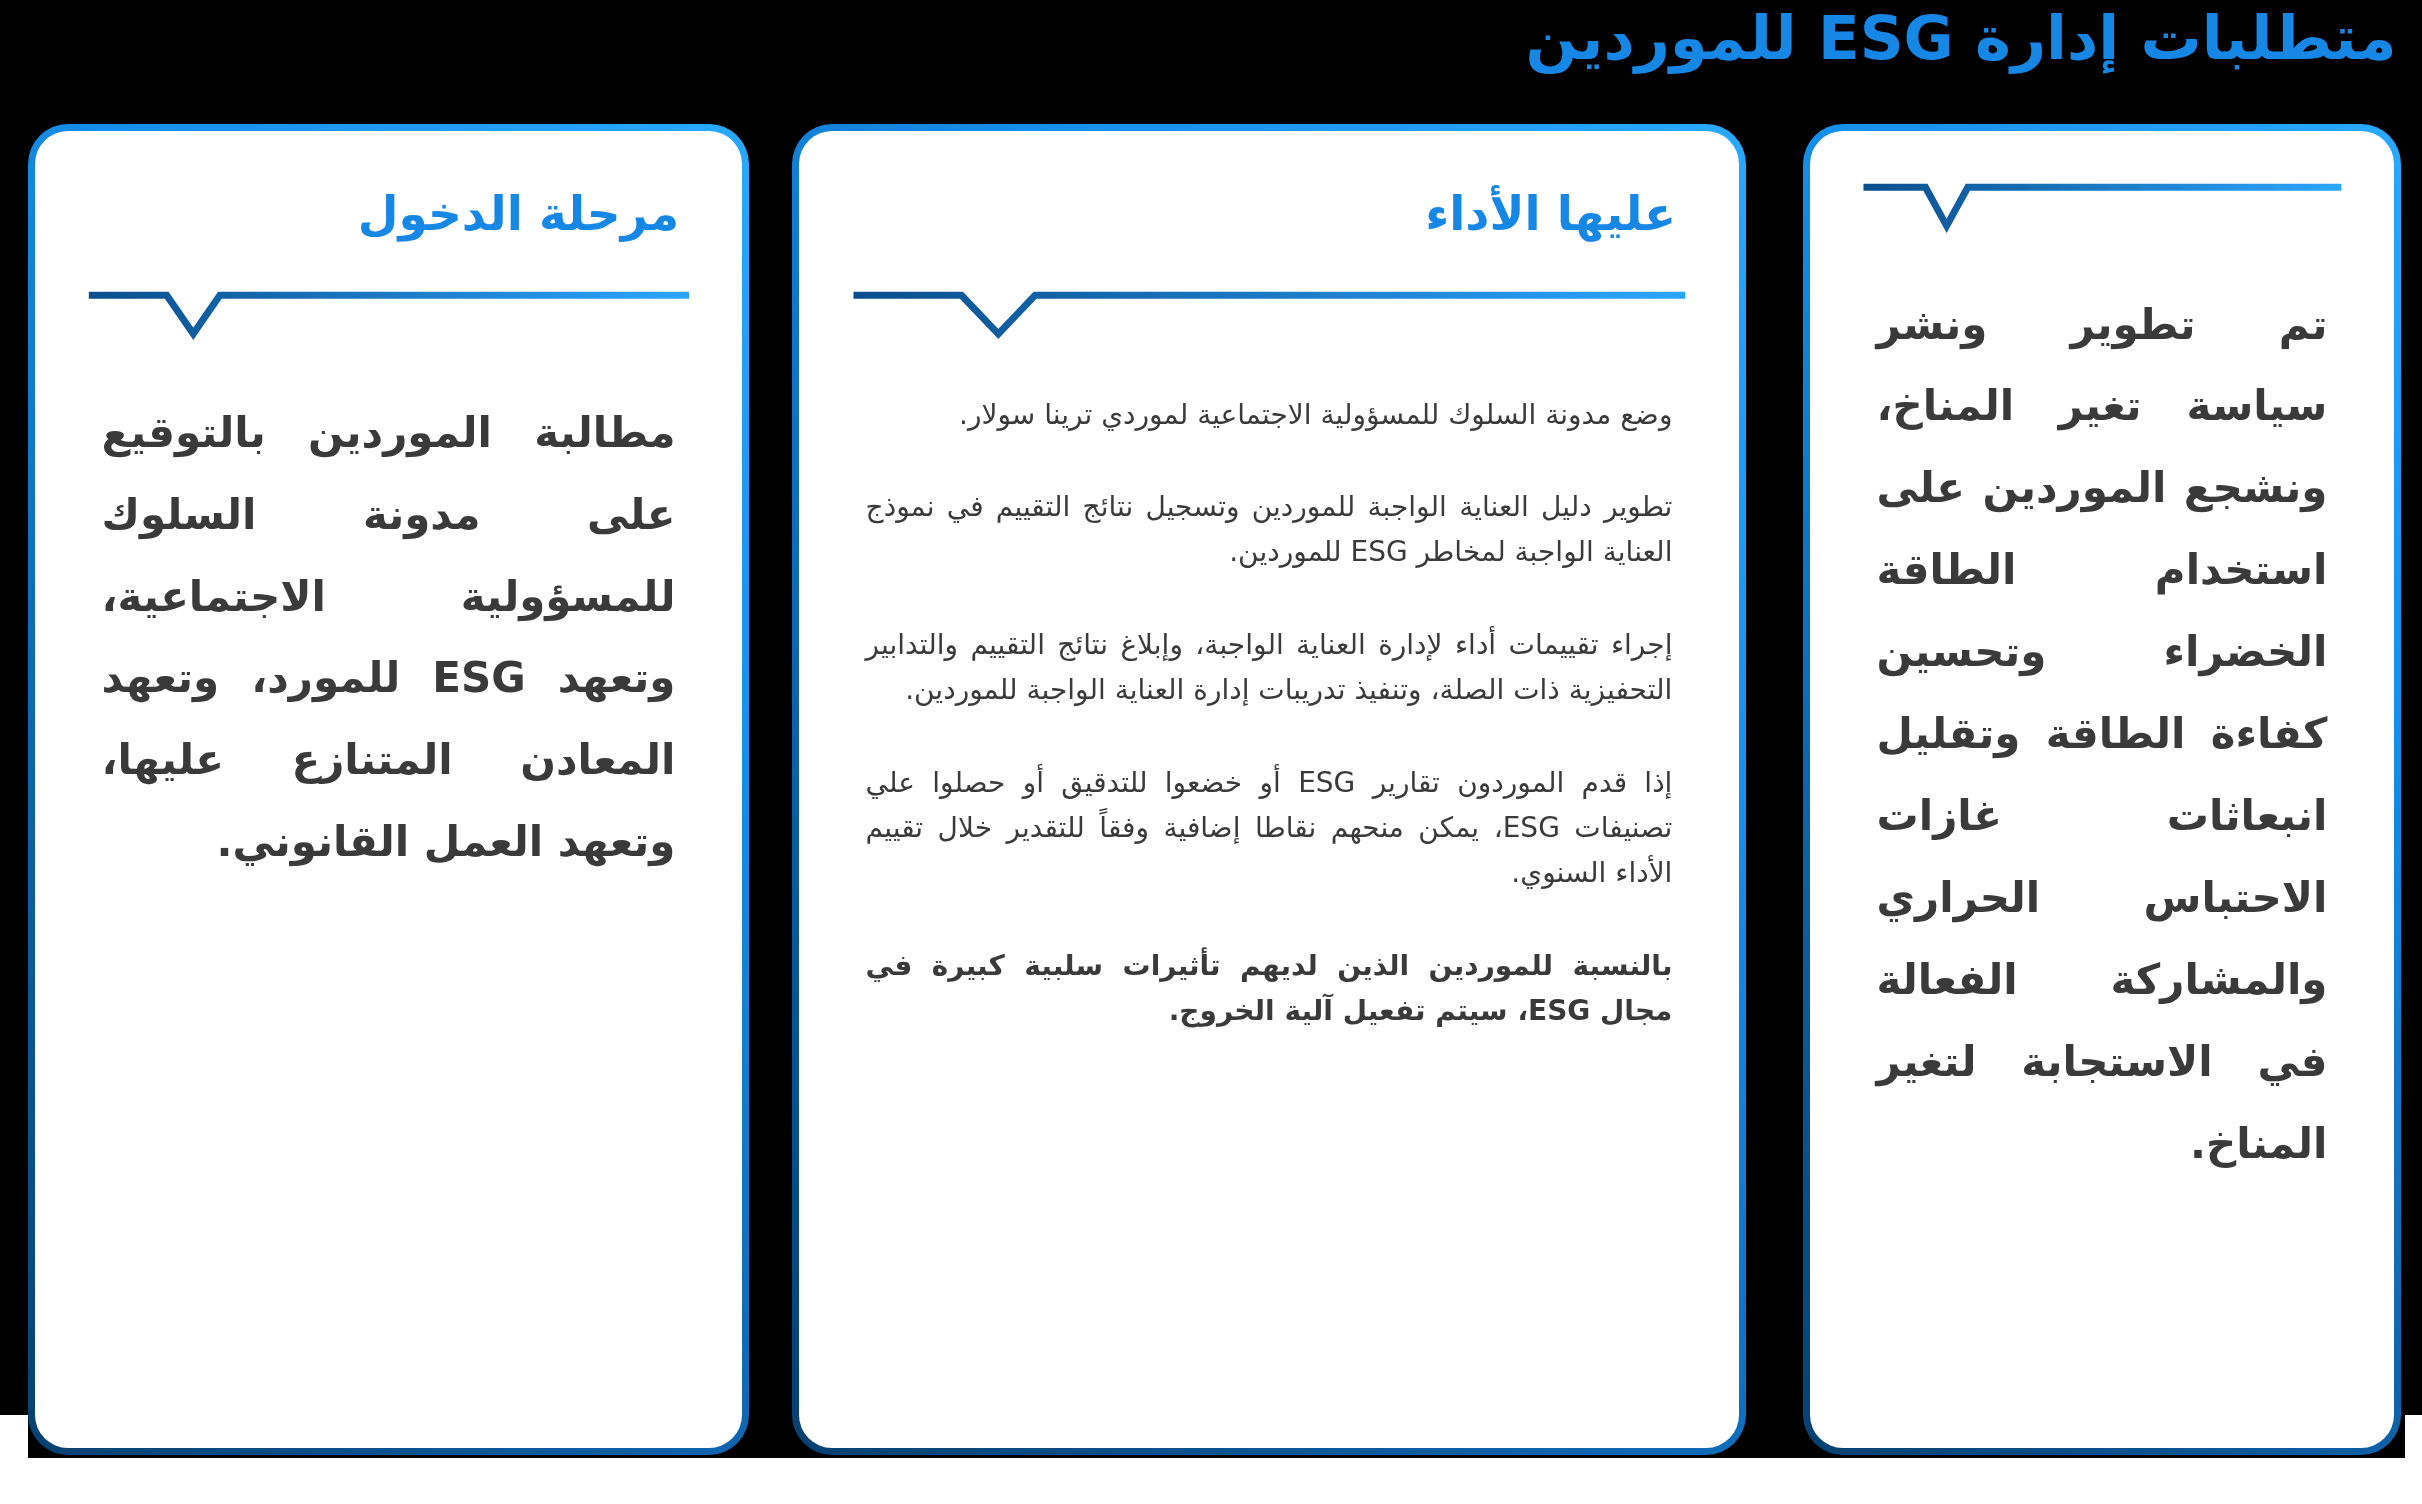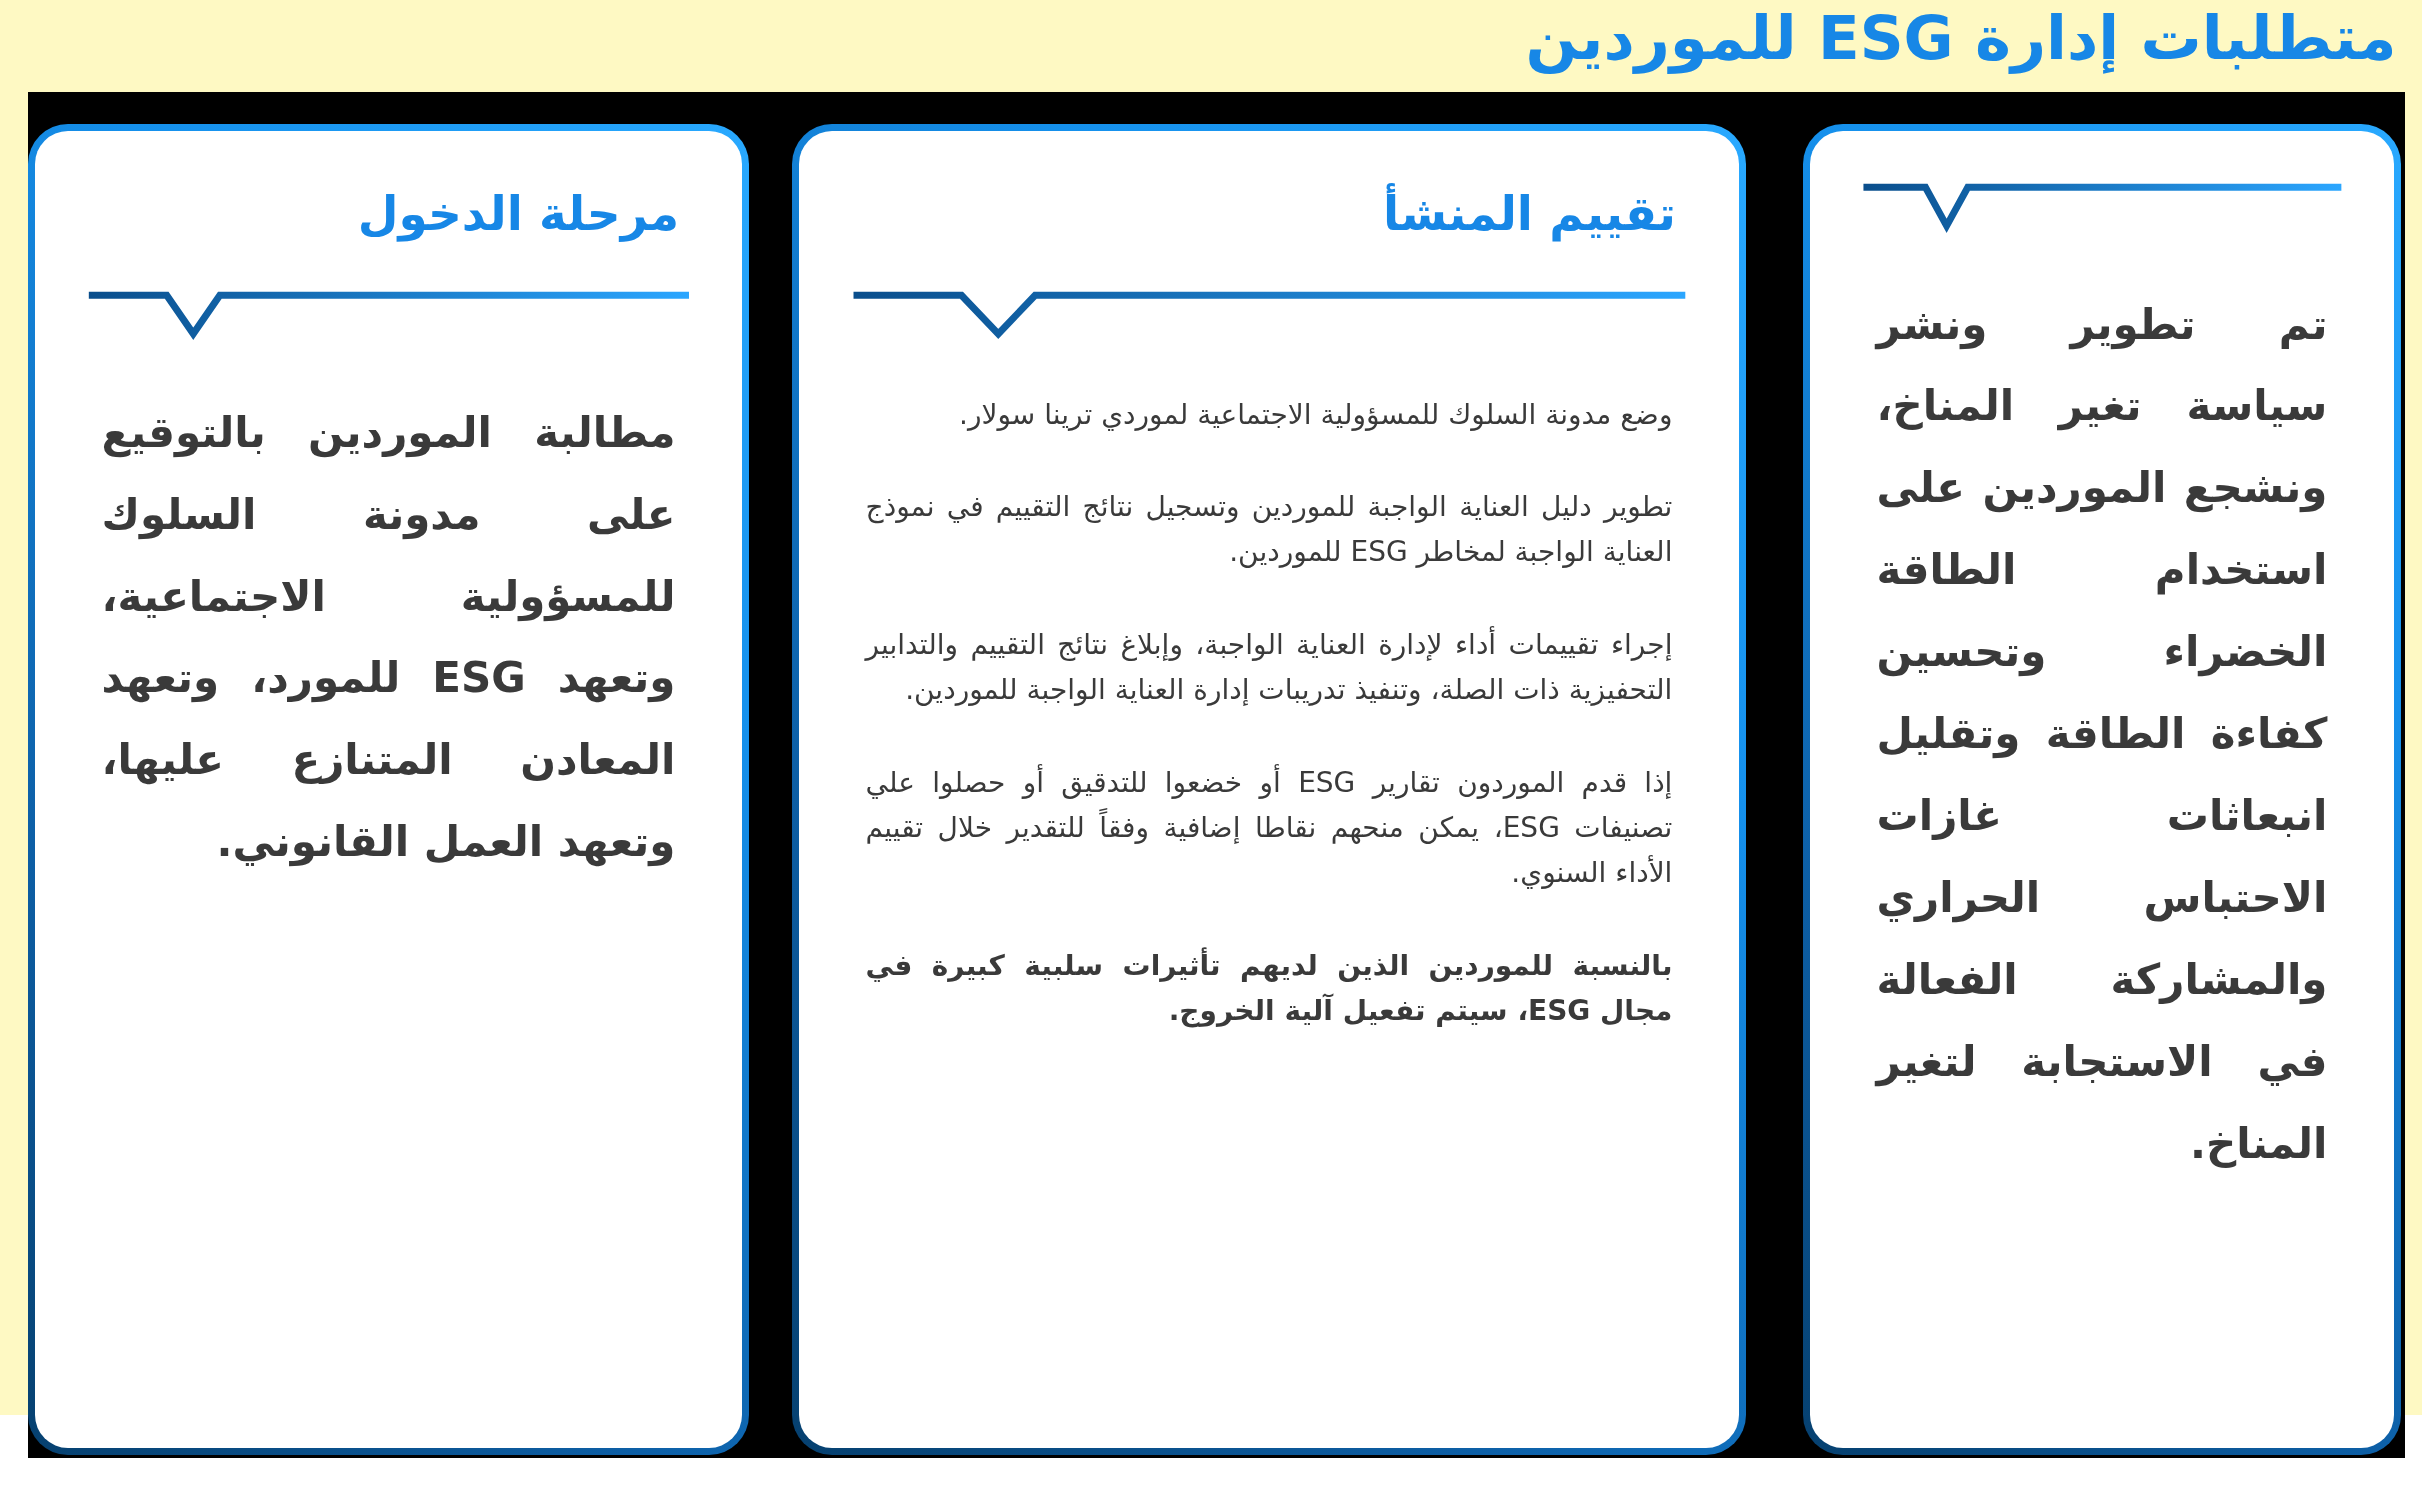--- a/index.html
+++ b/index.html
@@ -8,21 +8,21 @@
     background: #ffffff;
     width: 2423px;
     height: 1505px;
     overflow: hidden;
     font-family: "DejaVu Sans", sans-serif;
   }
   .stage {
     position: relative;
     width: 2423px;
     height: 1415px;
-    background: #fef9c3;
+    background: #000000;
   }
   .page-title {
     position: absolute;
     top: 1.9px;
     right: 26.5px;
     direction: rtl;
     font-size: 61px;
     font-weight: bold;
     color: #1787E6;
     letter-spacing: 0;
@@ -111,21 +111,21 @@
         <path d="M 3 8 L 132 8 L 176 50 L 220 8 L 997 8" fill="none" stroke="url(#ulg1)" stroke-width="7" vector-effect="non-scaling-stroke" stroke-linejoin="miter"></path>
       </svg>
       <div class="card-body">
         <p>تم تطوير ونشر سياسة تغير المناخ، ونشجع الموردين على استخدام الطاقة الخضراء وتحسين كفاءة الطاقة وتقليل انبعاثات غازات الاحتباس الحراري والمشاركة الفعالة في الاستجابة لتغير المناخ.</p>
       </div>
     </div>
   </div>
 
   <div class="card card-pos-middle">
     <div class="card-inner">
-      <div class="card-title">تقييم المنشأ</div>
+      <div class="card-title">عليها الأداء</div>
       <svg class="title-underline" viewBox="0 0 1000 60" preserveAspectRatio="none" aria-hidden="true">
         <defs>
           <linearGradient id="ulg2" x1="0" y1="0" x2="1" y2="0">
             <stop offset="0" stop-color="#0A4E8C"></stop>
             <stop offset="1" stop-color="#2BA6FF"></stop>
           </linearGradient>
         </defs>
         <path d="M 3 8 L 132 8 L 176 50 L 220 8 L 997 8" fill="none" stroke="url(#ulg2)" stroke-width="7" vector-effect="non-scaling-stroke" stroke-linejoin="miter"></path>
       </svg>
       <div class="card-body">

